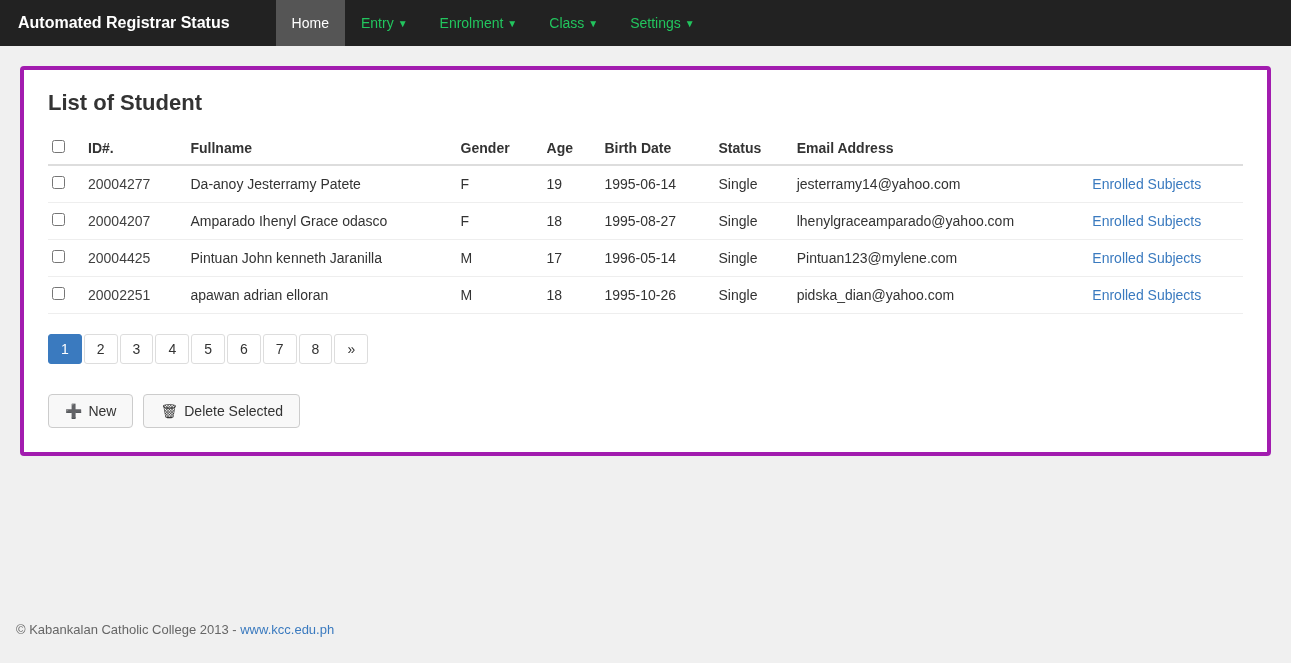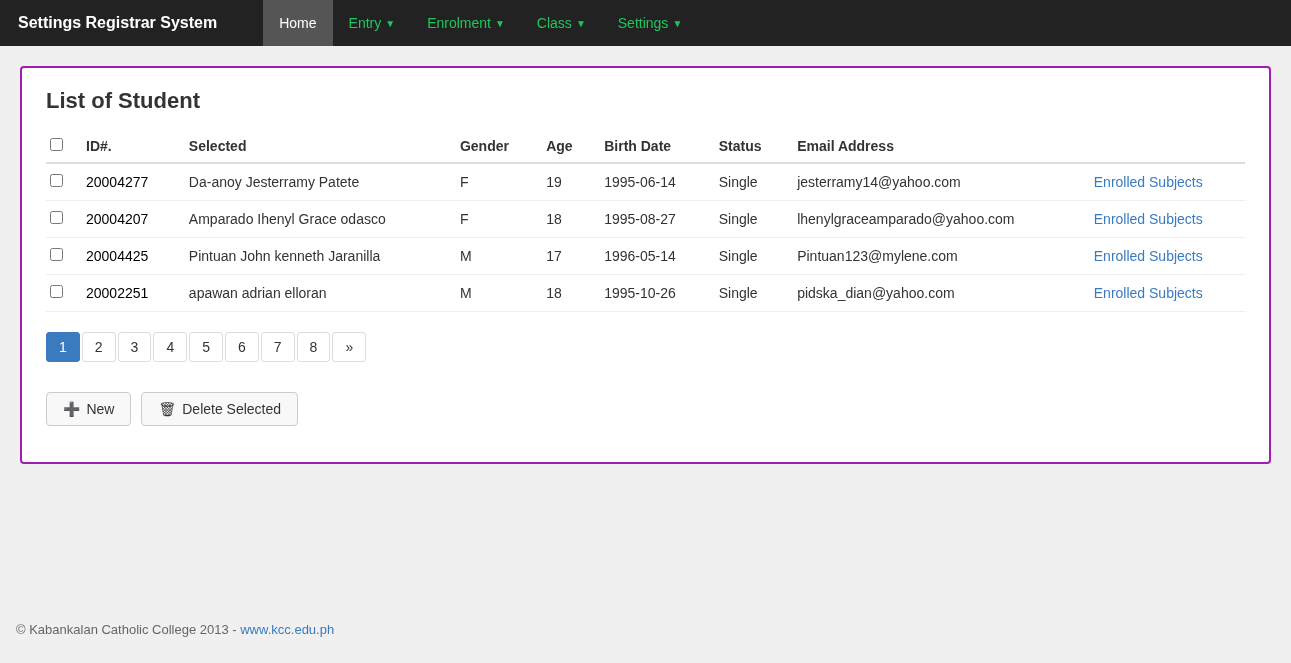--- a/index.html
+++ b/index.html
@@ -47,23 +47,23 @@
     }
 
     
     .main-content {
       padding: 20px 20px;
       min-height: 560px;
     }
 
     .card {
       background: #fff;
-      border: 2px solid #a21caf;
+      border: 4px solid #a21caf;
       border-radius: 4px;
-      padding: 20px 24px 36px;
+      padding: 20px 24px 24px;
       margin-bottom: 20px;
     }
 
     .page-title {
       font-size: 22px;
       font-weight: bold;
       color: #333;
       margin-bottom: 16px;
     }
 
@@ -88,21 +88,21 @@
     }
     tbody td {
       padding: 10px 10px;
       vertical-align: middle;
     }
     .th-checkbox, .td-checkbox {
       width: 30px;
       padding-left: 4px !important;
     }
     .student-id-link {
-      color: #000000;
+      color: #404040;
       text-decoration: none;
       cursor: pointer;
     }
     .enrolled-link {
       color: #3a7abf;
       text-decoration: none;
       cursor: pointer;
       white-space: nowrap;
     }
 
@@ -163,21 +163,21 @@
     }
 
     input[type="checkbox"] {
       cursor: pointer;
     }
   </style>
 </head>
 <body>
 
 <nav class="navbar">
-  <div class="navbar-brand">Settings Registrar System</div>
+  <div class="navbar-brand">Automated Registrar Status</div>
   <div class="navbar-items">
     <div class="nav-item active">Home</div>
     <div class="nav-item">Entry <span class="caret">▼</span></div>
     <div class="nav-item">Enrolment <span class="caret">▼</span></div>
     <div class="nav-item">Class <span class="caret">▼</span></div>
     <div class="nav-item">Settings <span class="caret">▼</span></div>
   </div>
 </nav>
 
 <div class="main-content">
@@ -185,21 +185,21 @@
 
     <div class="page-title">List of Student</div>
 
     <table>
       <thead>
         <tr>
           <th class="th-checkbox">
             <input type="checkbox" style="">
           </th>
           <th>ID#.</th>
-          <th>Selected</th>
+          <th>Fullname</th>
           <th>Gender</th>
           <th>Age</th>
           <th>Birth Date</th>
           <th>Status</th>
           <th>Email Address</th>
           <th></th>
         </tr>
       </thead>
       <tbody id="student-tbody">
       <tr>

